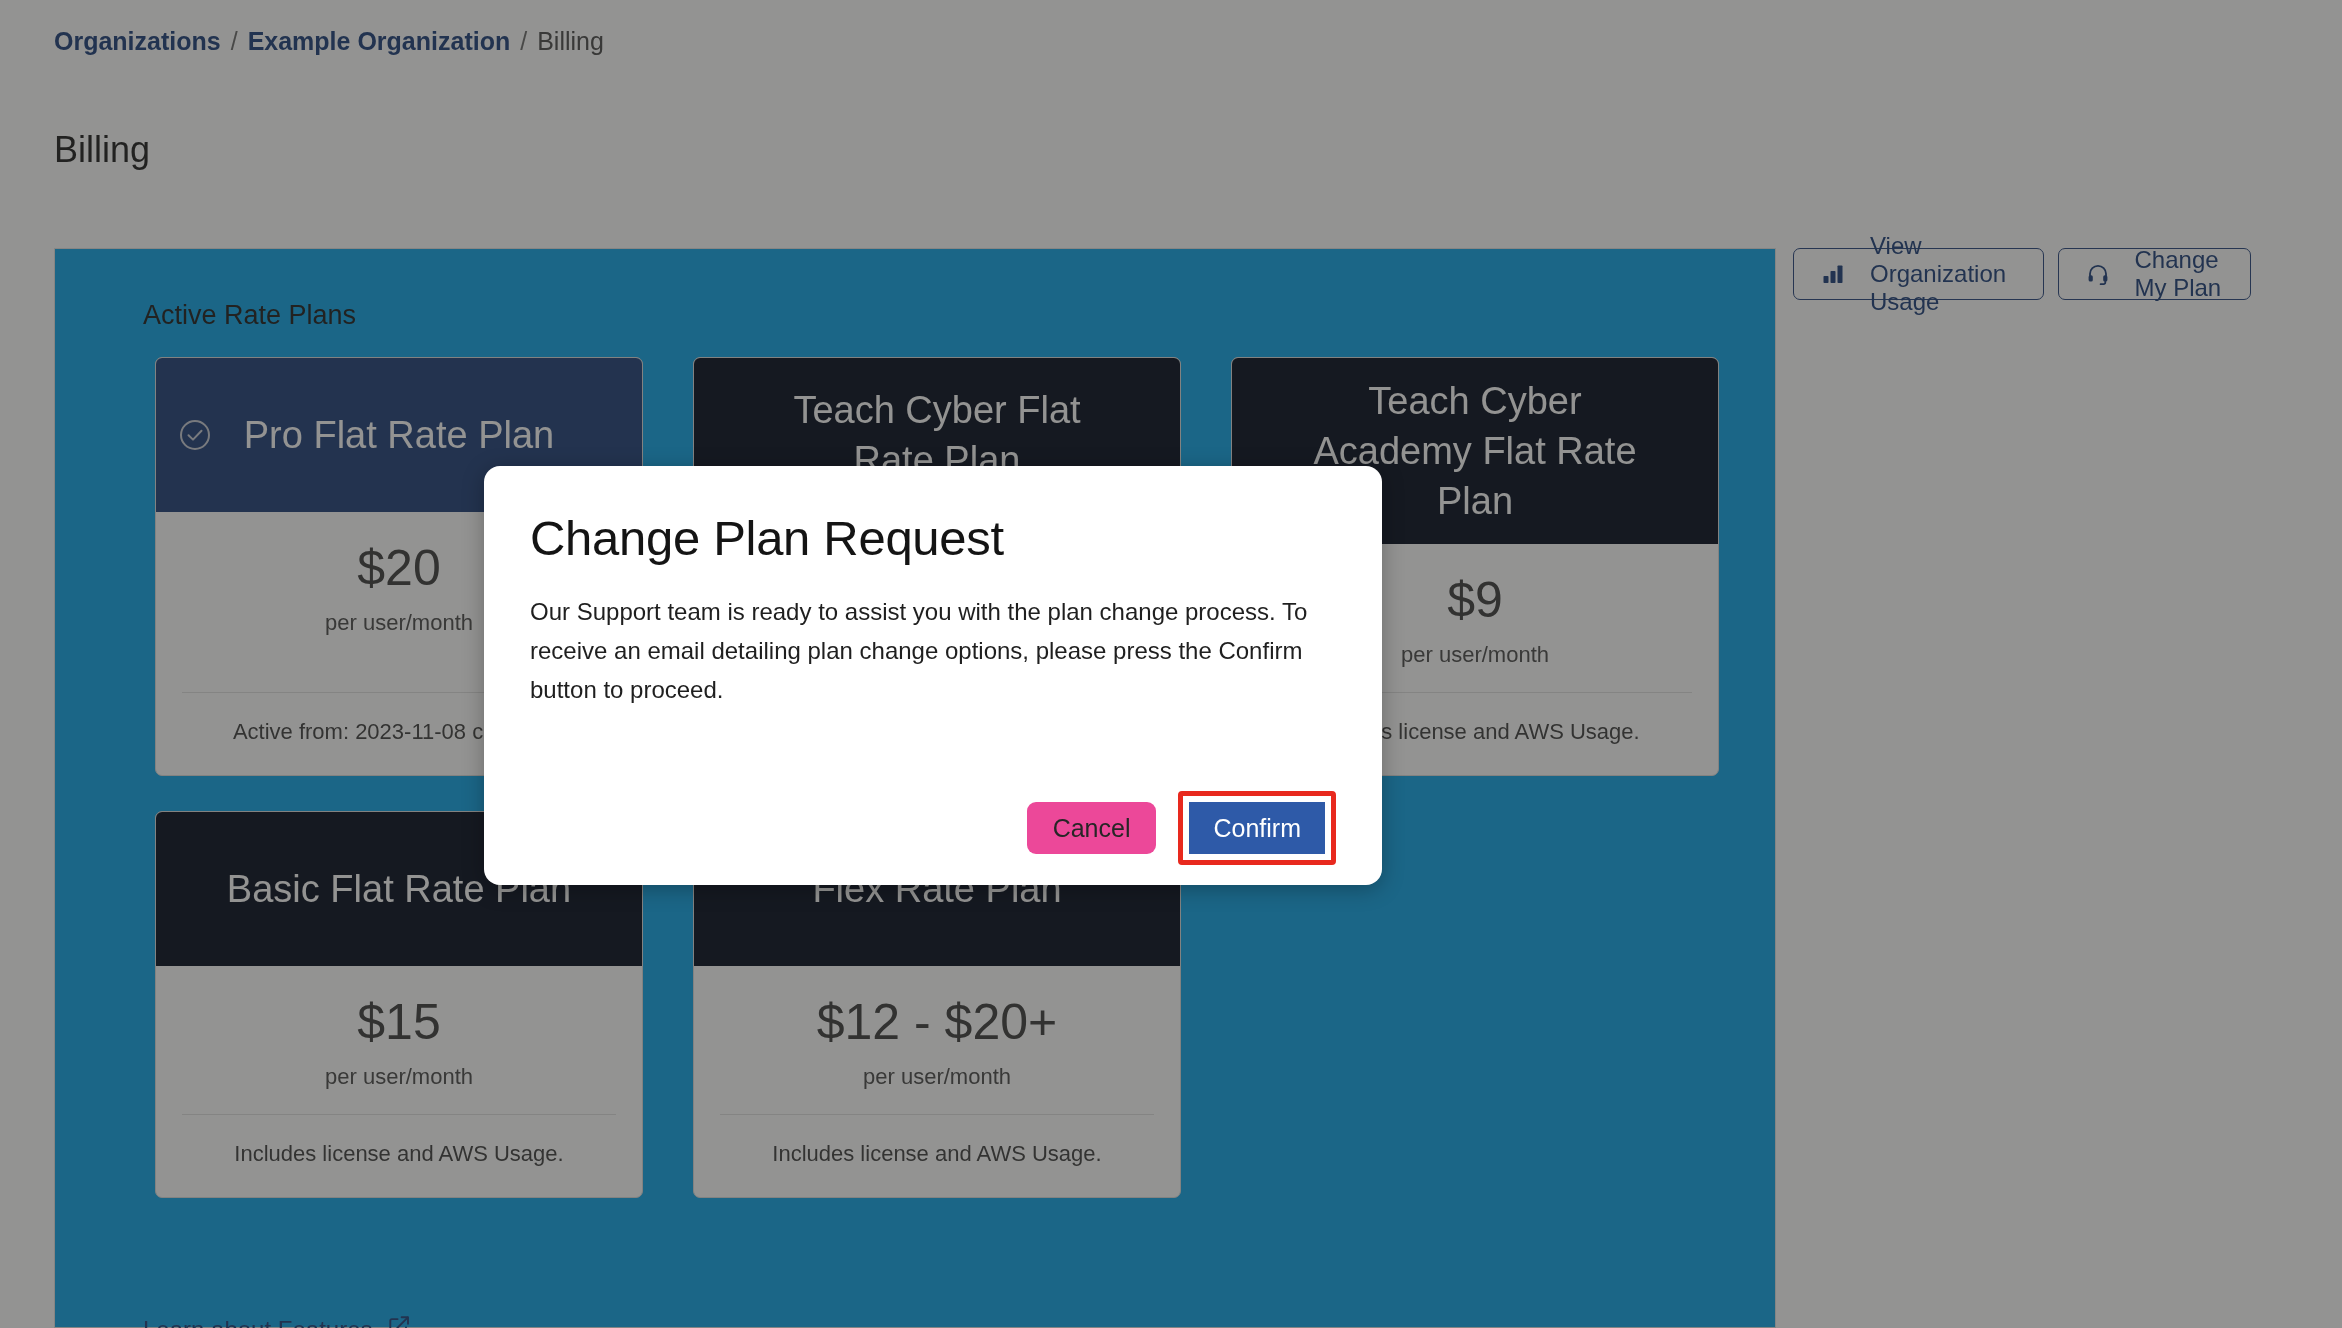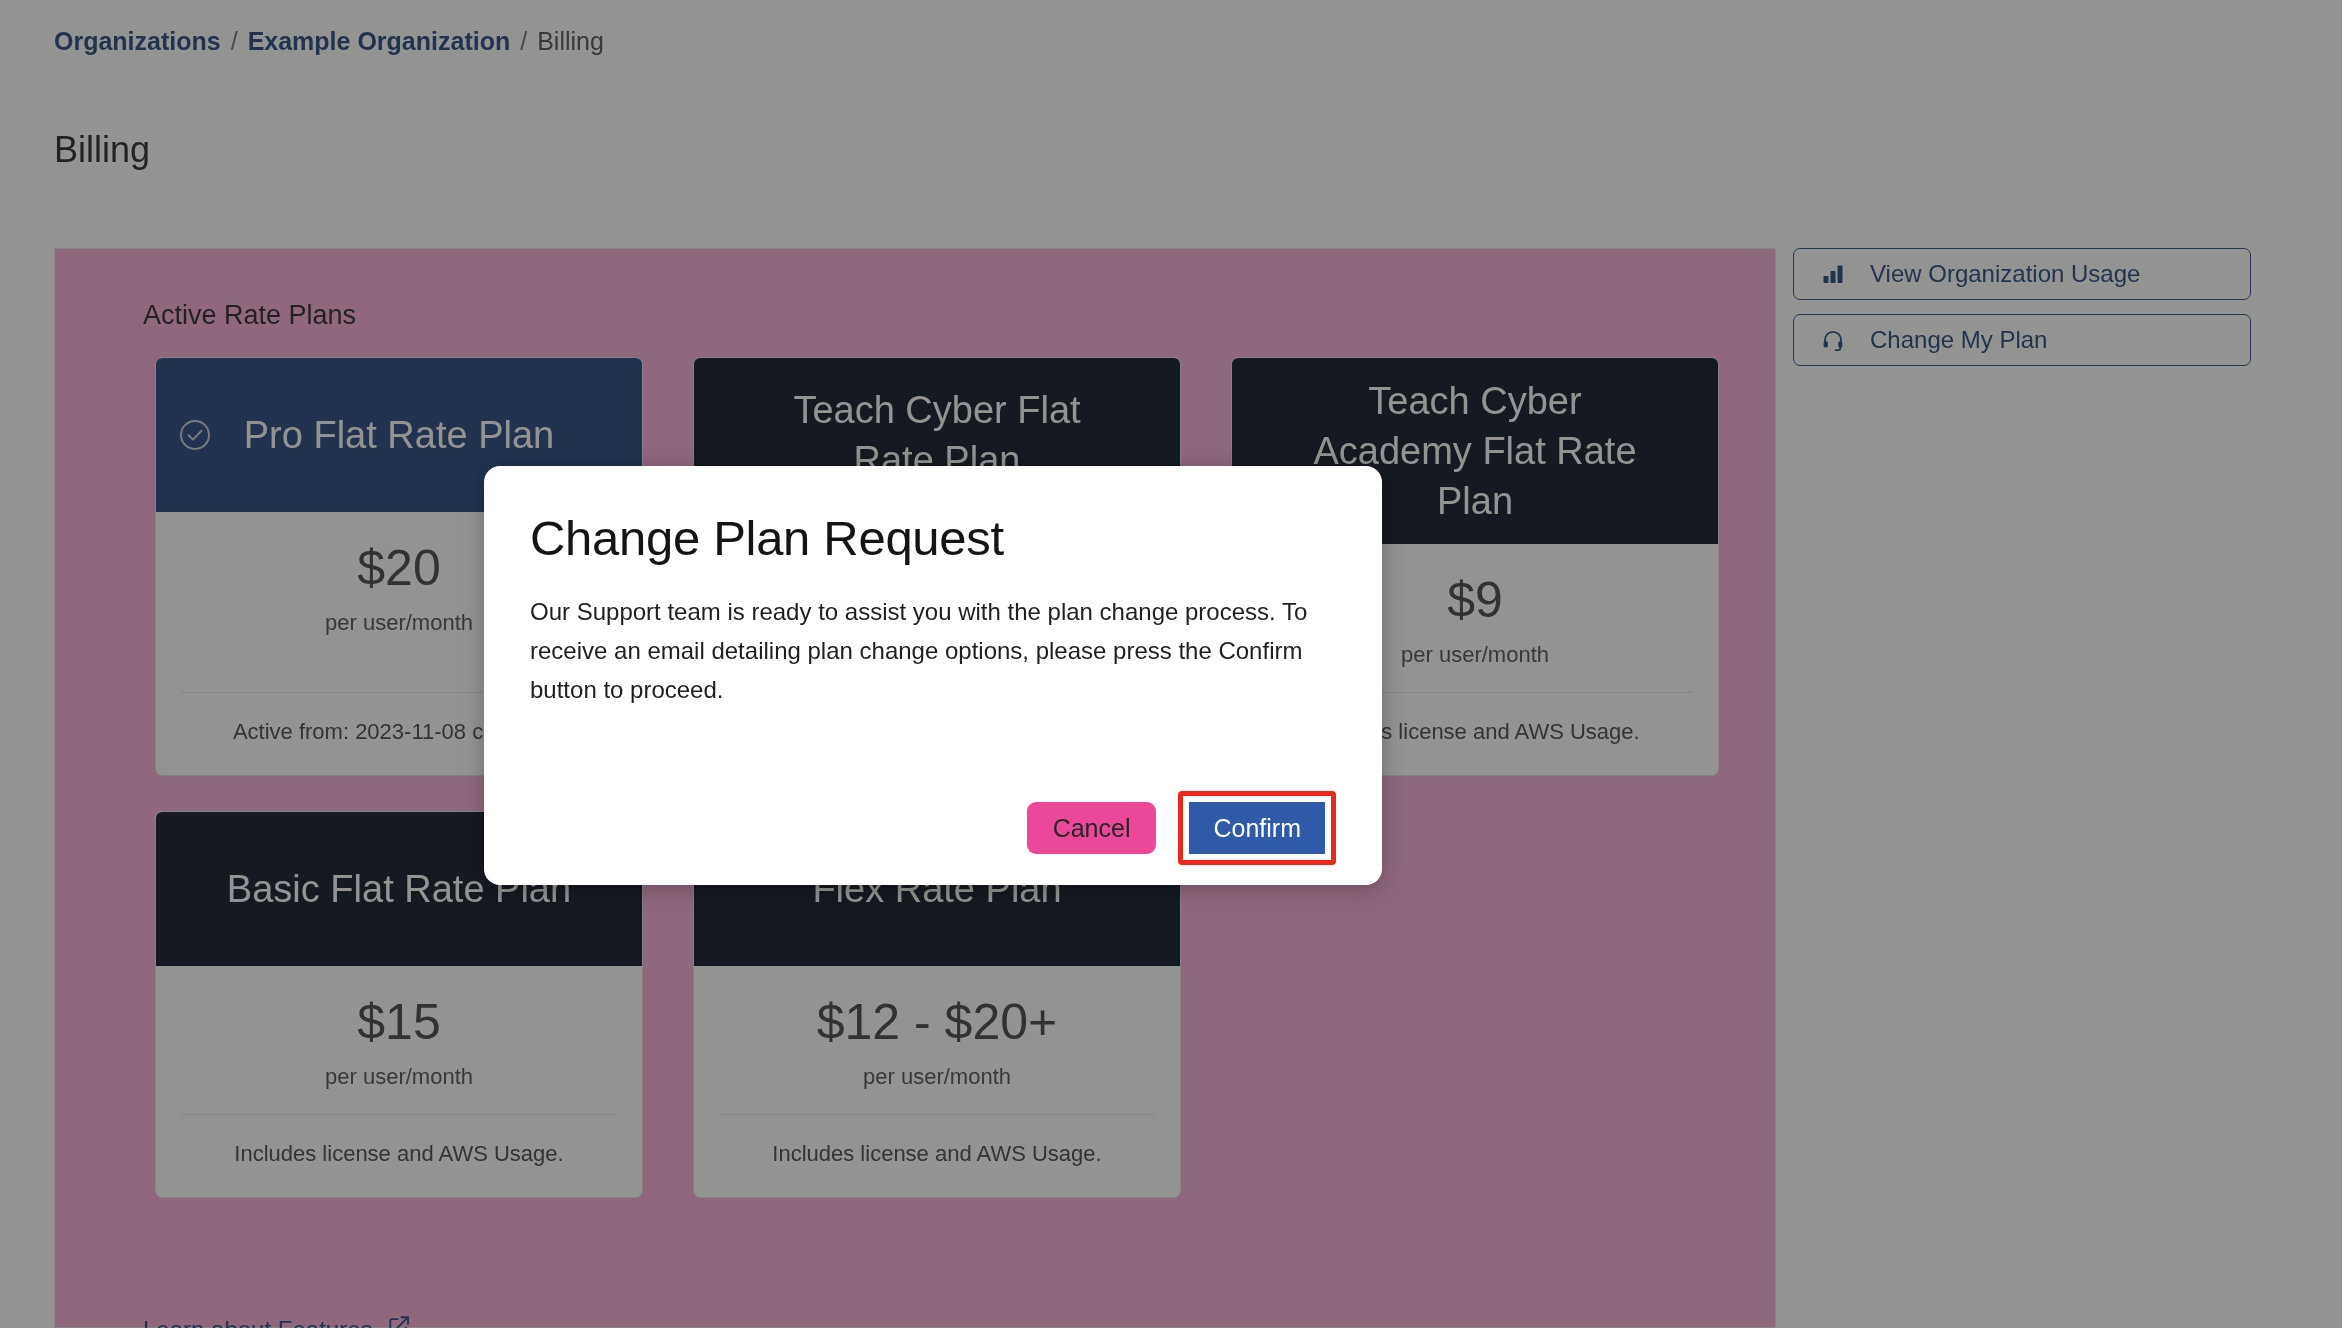--- a/index.html
+++ b/index.html
@@ -59,21 +59,21 @@
     color: #1c1c1c;
   }
 
   
   .panel {
     position: absolute;
     left: 54px;
     top: 248px;
     width: 1722px;
     height: 1080px;
-    background: #f9a8d4;
+    background: #0ea5e9;
     border: 1px solid #e2e2e2;
   }
 
   .section-heading {
     position: absolute;
     left: 88px;
     top: 50px;
     font-size: 27px;
     line-height: 33px;
     color: #1c1c1c;
@@ -174,21 +174,21 @@
     white-space: nowrap;
   }
 
   
   .action-rail {
     position: absolute;
     left: 1793px;
     top: 248px;
     width: 458px;
     display: flex;
-    flex-direction: column;
+    flex-direction: row;
     gap: 14px;
   }
   .rail-button {
     height: 52px;
     border: 1px solid #27457e;
     border-radius: 7px;
     background: transparent;
     color: #1d3f7a;
     font-size: 24px;
     font-family: "Liberation Sans", sans-serif;

